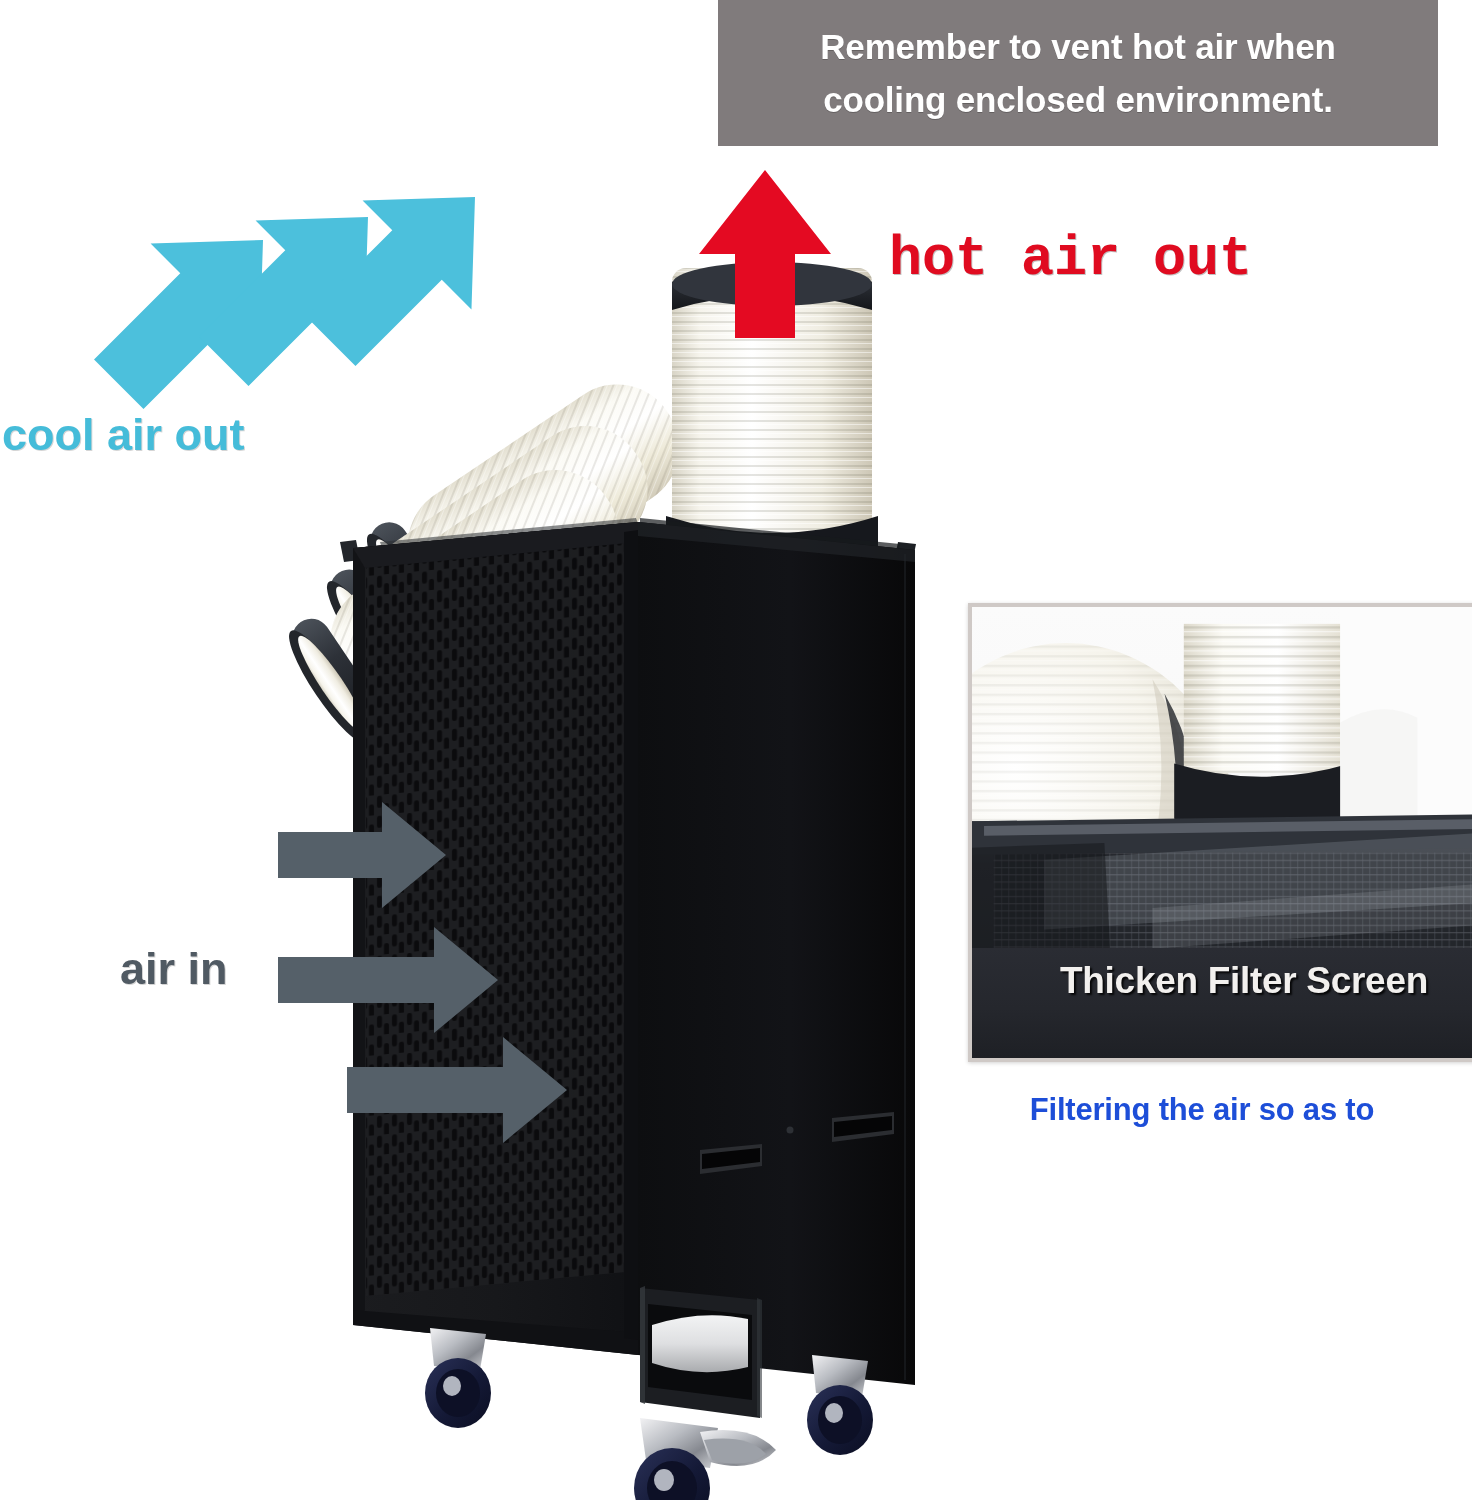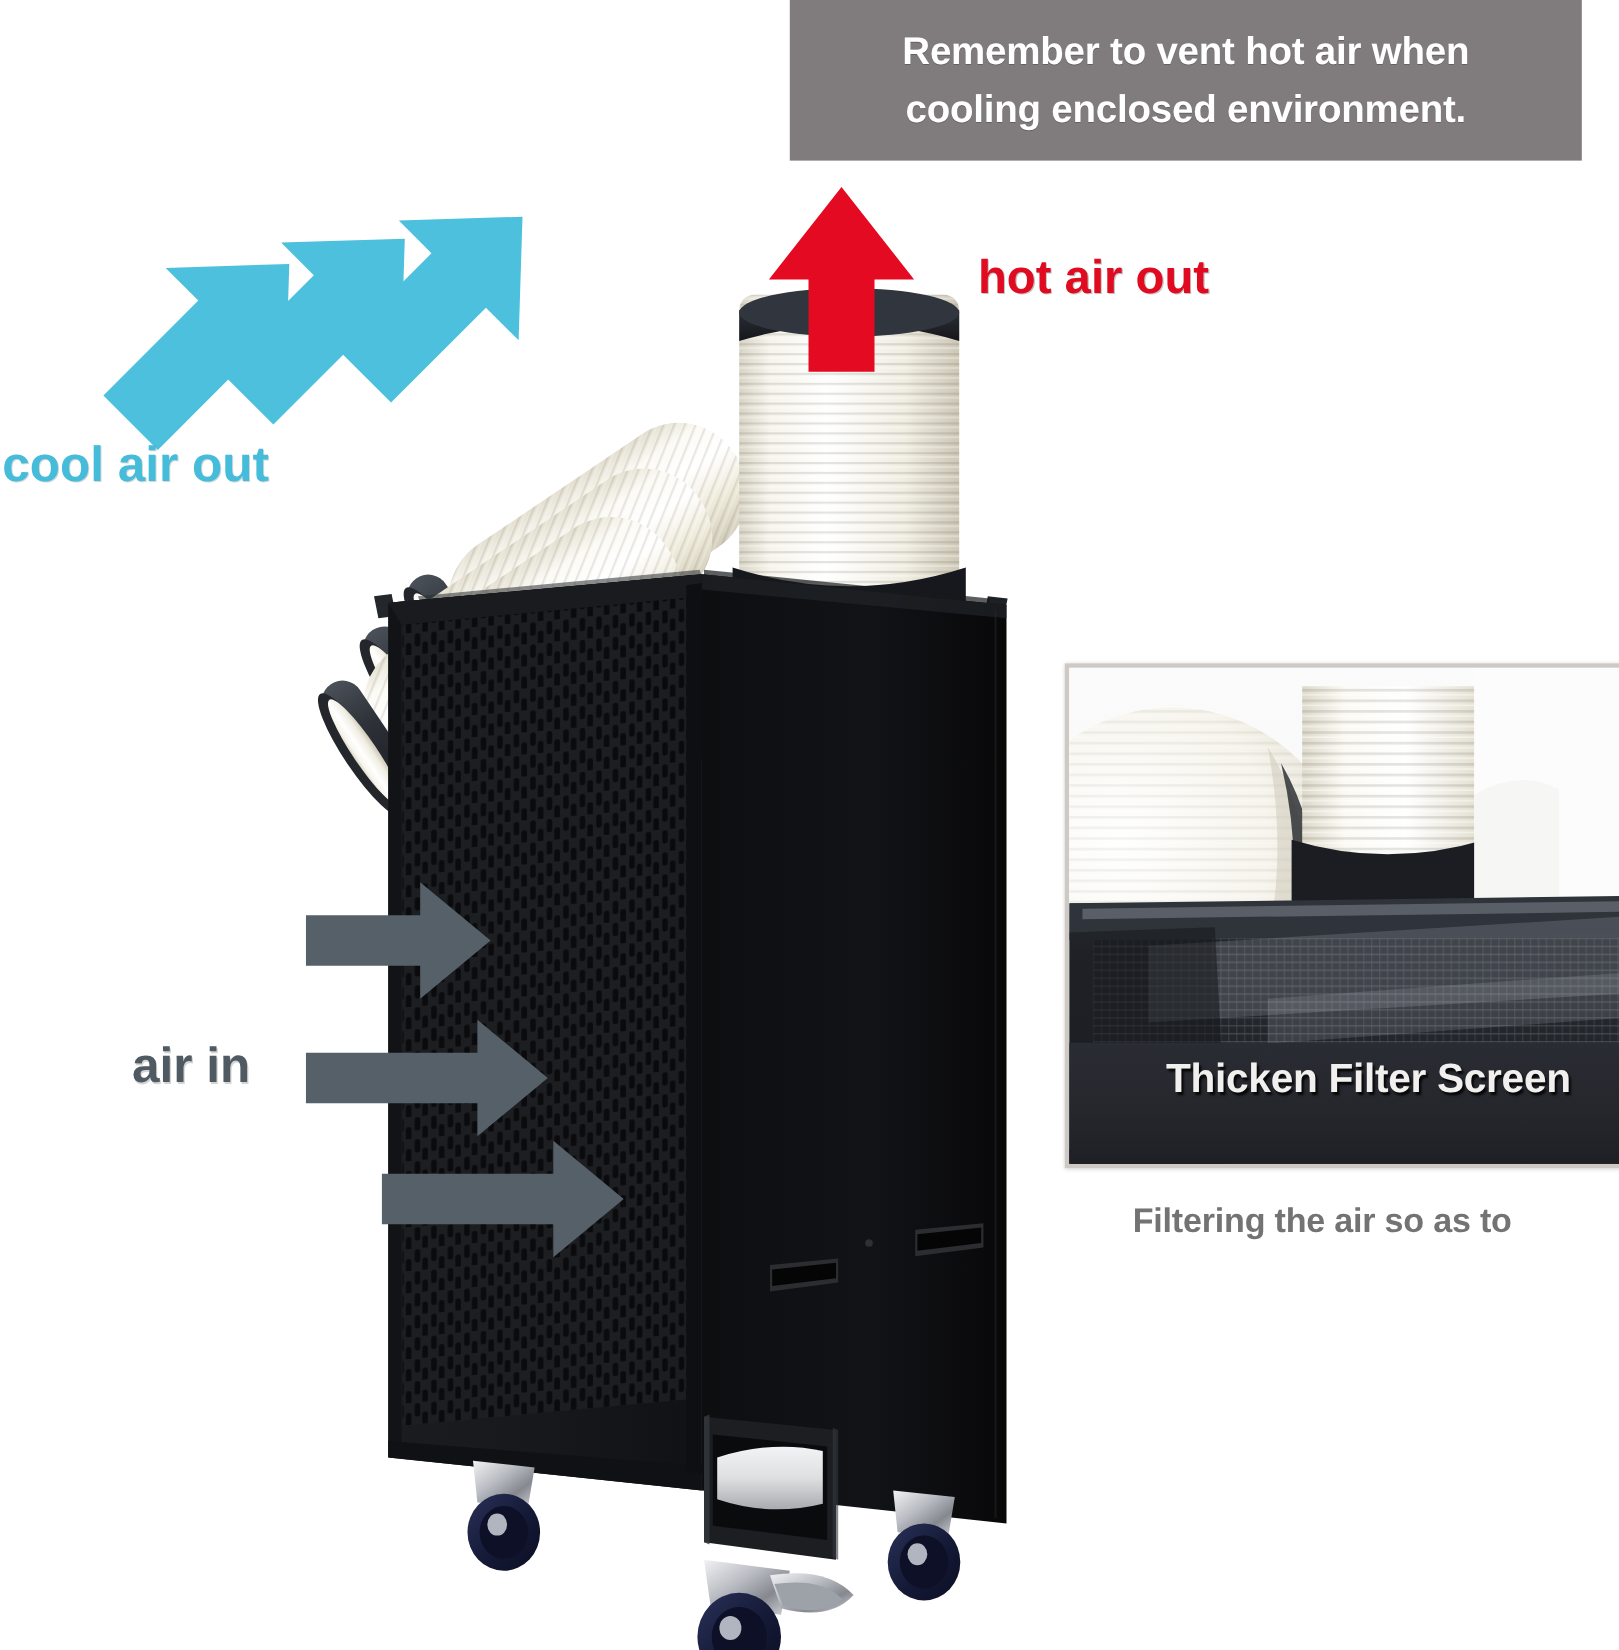--- a/index.html
+++ b/index.html
@@ -11,23 +11,23 @@
   
   .notice{position:absolute;left:718px;top:0;width:720px;height:146px;
           background:#807b7c;box-sizing:border-box;
           display:flex;flex-direction:column;align-items:center;justify-content:center;}
   .notice-line{color:#ffffff;font-size:35px;font-weight:bold;line-height:1.52;
                letter-spacing:-0.2px;white-space:nowrap;
                text-shadow:0 1px 0 rgba(0,0,0,.22);}
 
   
   .lbl{position:absolute;font-weight:bold;white-space:nowrap;}
-  .lbl-hot{left:889px;top:228px;font-size:43px;color:#e00b20;
-           text-shadow:1px 1px 0 rgba(120,120,120,.45);}
-  .lbl-cool{left:2px;top:396px;font-size:45px;color:#45bcd9;
+  .lbl-hot{left:889px;top:228px;font-size:55px;color:#e00b20;
+           text-shadow:1px 1px 0 rgba(120,120,120,.45);font-family:Liberation Mono, monospace;}
+  .lbl-cool{left:2px;top:409px;font-size:45px;color:#45bcd9;
             text-shadow:1px 1px 0 rgba(150,150,150,.40);}
   .lbl-airin{left:120px;top:927px;font-size:45px;color:#505a63;
              text-shadow:1px 1px 0 rgba(160,160,160,.45);margin-top:16px;}
 
   
   .arrow{position:absolute;}
 
   
   .unit{position:absolute;}
 
@@ -37,21 +37,21 @@
          box-shadow:0 1px 4px rgba(0,0,0,.18);overflow:hidden;}
   .inset-photo{position:absolute;left:0;top:0;right:0;bottom:0;}
   .inset-caption-bar{position:absolute;left:0;right:0;bottom:0;height:110px;
         background:linear-gradient(180deg,#2a2c33 0%,#25272d 55%,#1e2025 100%);
         display:flex;align-items:flex-start;justify-content:center;padding-top:12px;
         box-sizing:border-box;}
   .inset-caption{color:#f2f0ee;font-size:37px;font-weight:bold;white-space:nowrap;
         text-shadow:2px 2px 2px rgba(0,0,0,.85);letter-spacing:-0.3px;}
 
   .inset-sub{position:absolute;left:952px;top:1090px;width:500px;
-        text-align:center;color:#737373;font-size:31px;font-weight:bold;
+        text-align:center;color:#1d4ed8;font-size:31px;font-weight:bold;
         line-height:1.30;letter-spacing:-0.2px;}
   .inset-sub div{white-space:nowrap;}
 </style>
 </head>
 <body>
 
 <div id="stage">
 
   <div class="notice">
     <div class="notice-line">Remember to vent hot air when</div>

